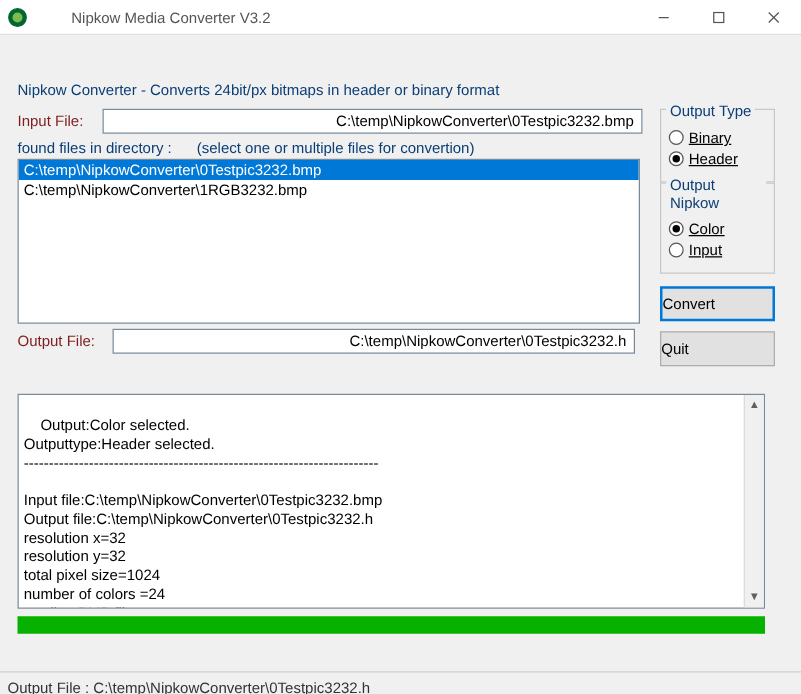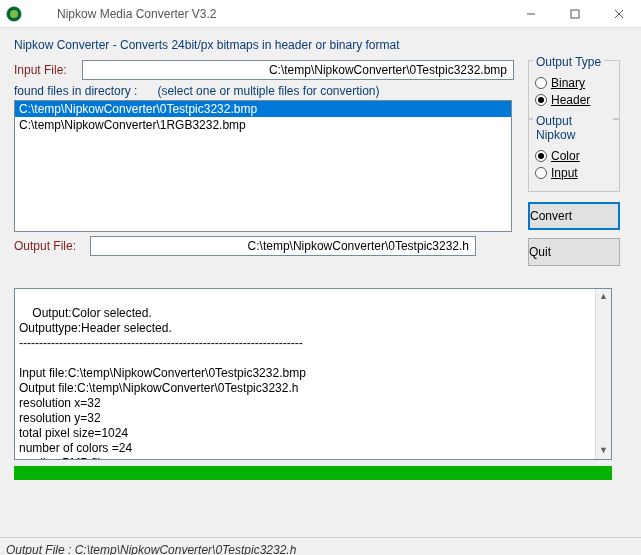--- a/index.html
+++ b/index.html
@@ -44,20 +44,21 @@
     color: #555;
   }
   .client {
     position: relative;
     padding: 10px 14px 0 14px;
   }
   .desc {
     color: #0b3e76;
     font-size: 12px;
     margin-bottom: 8px;
+    margin-top: 27px;
   }
   .row {
     display: flex;
     align-items: center;
     margin-bottom: 4px;
   }
   .label {
     color: #7f1d1d;
     width: 68px;
   }
@@ -210,21 +211,20 @@
     position: absolute;
     left: 0;
     right: 0;
     bottom: 0;
     height: 18px;
     background: #f0f0f0;
     border-top: 1px solid #d0d0d0;
     font-size: 12px;
     color: #333;
     padding: 5px 6px;
-    font-style: italic;
   }
 </style>
 </head>
 <body>
 
 <div class="titlebar">
   <span class="appicon">
     <svg viewBox="0 0 16 16">
         <circle cx="8" cy="8" r="7" fill="#063" stroke="#063"></circle>
         <circle cx="8" cy="8" r="4" fill="#7dbb4a"></circle>
@@ -269,21 +269,21 @@
         <span>(select one or multiple files for convertion)</span>
       </div>
 
       <div class="filelist">
         <div class="filelist-item selected">C:\temp\NipkowConverter\0Testpic3232.bmp</div>
         <div class="filelist-item">C:\temp\NipkowConverter\1RGB3232.bmp</div>
       </div>
 
       <div class="row" style="margin-top:4px;">
         <span class="label" style="width:76px">Output File:</span>
-        <div class="textbox" style="width:386px;flex:none;">
+        <div class="textbox" style="width:418px;flex:none;">
             <span>C:\temp\NipkowConverter\0Testpic3232.h</span>
           </div>
       </div>
     </div>
 
     <div class="rightcol">
       <div class="group">
         <span class="group-title">Output Type</span>
         <div class="group-body">
           <div class="radio">

